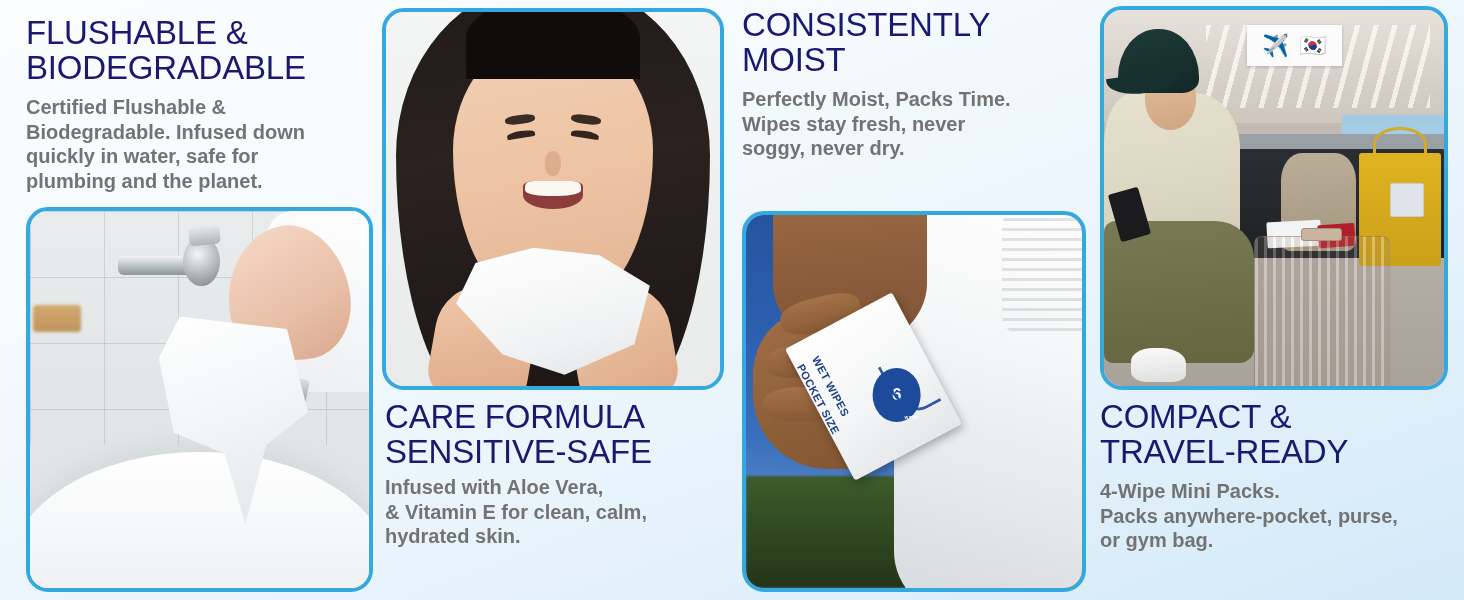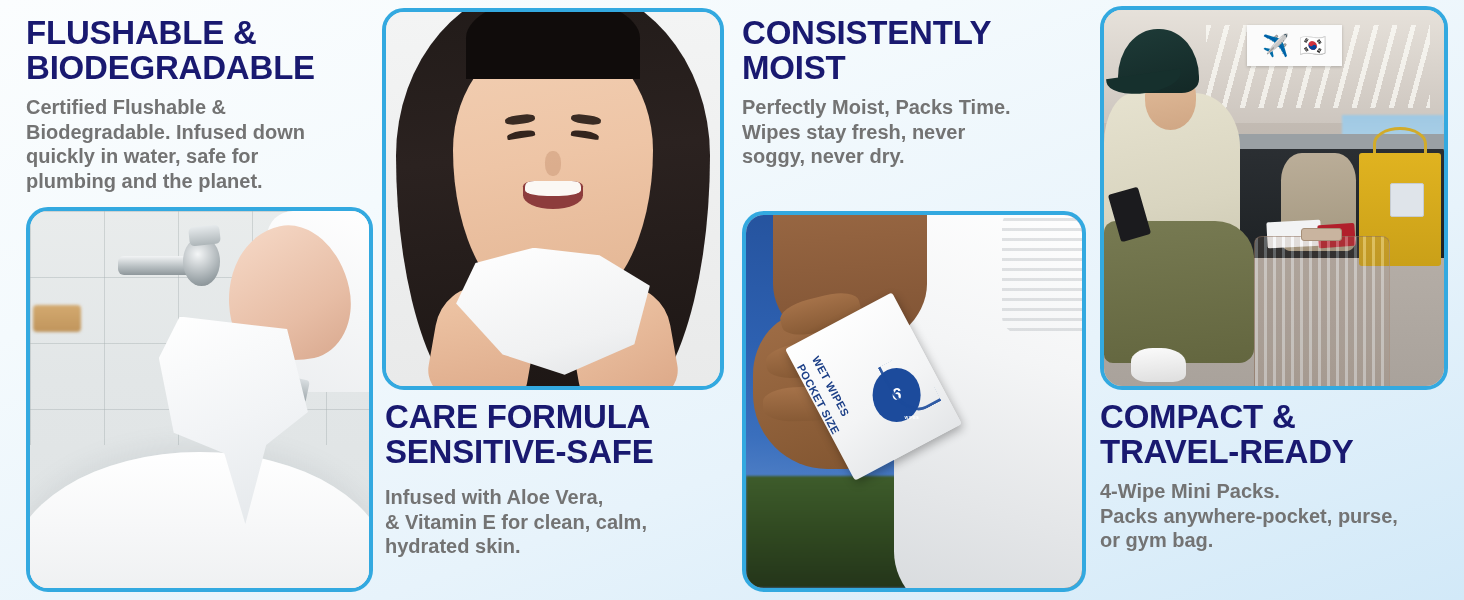--- a/index.html
+++ b/index.html
@@ -17,21 +17,21 @@
     position: relative;
     width: 1464px;
     height: 600px;
   }
 
   
   .panel { position: absolute; }
 
   .heading {
     color: #191970;
-    font-weight: 700;
+    font-weight: 400;
     letter-spacing: -0.2px;
     line-height: 1.06;
     text-transform: uppercase;
   }
 
   .body-text {
     color: #737373;
     line-height: 1.23;
     font-weight: 700;
   }
@@ -409,28 +409,28 @@
       <div class="p2-hand r"></div>
       <div class="p2-tissue"></div>
     </div>
   </div>
 
   <div class="panel" style="left:385px; top:400px; width:350px;">
     <div class="heading" style="font-size:33px;">
       <div>CARE FORMULA</div>
       <div>SENSITIVE-SAFE</div>
     </div>
-    <div class="body-text" style="font-size:20px; margin-top:15px;">
+    <div class="body-text" style="font-size:20px; margin-top:5px;">
       <div>Infused with Aloe Vera,</div>
       <div>&amp; Vitamin E for clean, calm,</div>
       <div>hydrated skin.</div>
     </div>
   </div>
 
-  <div class="panel" style="left:742px; top:8px; width:345px;margin-top:8px;">
+  <div class="panel" style="left:742px; top:8px; width:345px;">
     <div class="heading" style="font-size:33px;">
       <div>CONSISTENTLY</div>
       <div>MOIST</div>
     </div>
     <div class="body-text" style="font-size:20px; margin-top:9px;">
       <div>Perfectly Moist, Packs Time.</div>
       <div>Wipes stay fresh, never</div>
       <div>soggy, never dry.</div>
     </div>
   </div>

